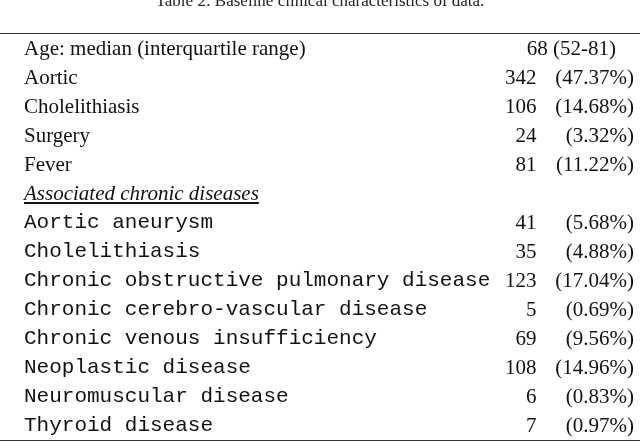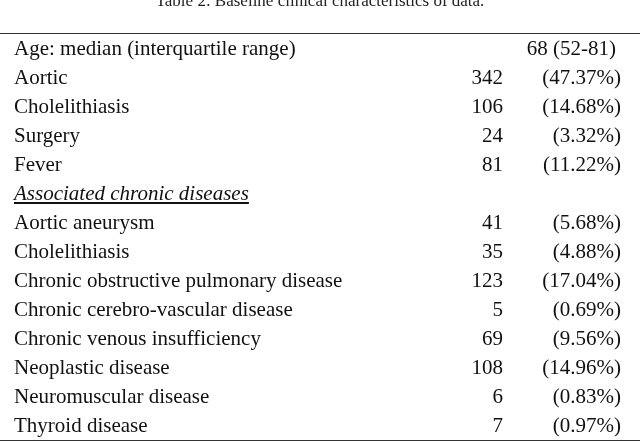--- a/index.html
+++ b/index.html
@@ -42,37 +42,38 @@
       color: #111111;
     }
     td {
       padding: 0;
       height: 29px;
       line-height: 29px;
       white-space: nowrap;
       vertical-align: middle;
     }
     td.label {
-      padding-left: 14px;
+      padding-left: 24px;
     }
     td.label.indent {
+      font-family: Liberation Mono, monospace;
     }
     td.label.section {
       font-style: italic;
       text-decoration: underline;
     }
     td.count {
       text-align: right;
       width: 70px;
       padding-right: 6px;
     }
     td.pct {
       text-align: right;
       width: 112px;
-      padding-right: 19px;
+      padding-right: 6px;
     }
     td.median {
       text-align: right;
       padding-right: 24px;
     }
   </style>
 </head>
 <body>
 
 <div class="caption">Table 2: Baseline clinical characteristics of data.</div>

